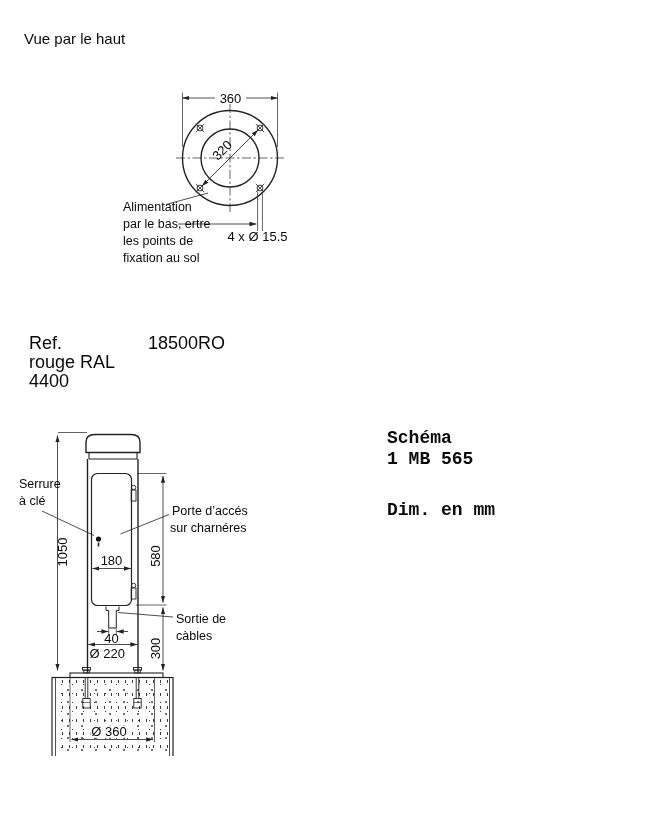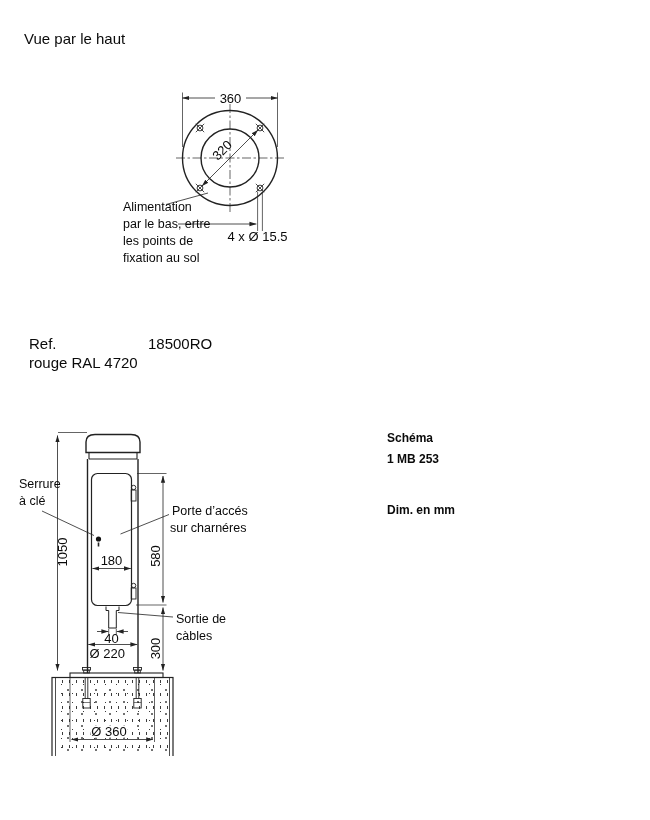--- a/index.html
+++ b/index.html
@@ -1,22 +1,22 @@
 <!DOCTYPE html>
 <html style="--line: #222222; --text: #0a0a0a; --bg: #ffffff;"><head>
 <meta charset="utf-8">
 <style>
   :root{ --line:#222222; --text:#0a0a0a; --bg:#ffffff; }
   html,body{margin:0;padding:0;background:#fff;}
   .page{position:relative;width:650px;height:756px;background:var(--bg);
         font-family:"Liberation Sans",sans-serif;color:var(--text);overflow:hidden;}
   .abs{position:absolute;}
   .t15{font-size:15px;line-height:19px;}
-  .info-grid{display:grid;grid-template-columns:119px auto;font-size:15px;line-height:19px;}
-  .schema-block{font-weight:bold;font-size:12px;line-height:20.5px;}
+  .info-grid{display:grid;grid-template-columns:119px auto;font-size:18px;line-height:19px;}
+  .schema-block{font-weight:bold;font-size:18px;line-height:20.5px;font-family:Liberation Mono, monospace;}
   svg{position:absolute;overflow:visible;}
   svg .ln{stroke:var(--line);fill:none;}
   svg text{fill:var(--text);font-family:"Liberation Sans",sans-serif;stroke:none;}
   .lbl{font-size:12.5px;}
   .dim{font-size:13px;}
   .halo{stroke:#ffffff;stroke-width:3.5px;paint-order:stroke;}
   .concrete-texture{position:absolute;
     background-image:
       radial-gradient(#3c3c3c 0.8px, transparent 1px),
       radial-gradient(#3c3c3c 0.7px, transparent 0.95px),
@@ -95,26 +95,26 @@
       <text class="lbl" x="123" y="210.5">Alimentation</text>
       <text class="lbl" x="123" y="227.5">par le bas, ertre</text>
       <text class="lbl" x="123" y="244.5">les points de</text>
       <text class="lbl" x="123" y="261.5">fixation au sol</text>
     </g>
   </svg>
 
   <div class="abs info-grid" style="left:29px;top:334px;">
     <div>Ref.</div>
     <div>18500RO</div>
-    <div>rouge RAL 4720</div>
+    <div>rouge RAL 4400</div>
   </div>
 
   <div class="abs schema-block" style="left:387px;top:428px;">
     <div>Schéma</div>
-    <div>1 MB 253</div>
+    <div>1 MB 565</div>
   </div>
   <div class="abs schema-block" style="left:387px;top:500px;text-align:right;">Dim. en mm</div>
 
   <div class="concrete-texture" style="left:56px;top:680px;width:113px;height:92px;"></div>
 
   <svg style="left:12px;top:425px;" width="250" height="375" viewBox="12 425 250 375">
 
     <g>
       <path class="ln" d="M86,452.5 V442 Q86,434.5 95,434.5 H131 Q140,434.5 140,442 V452.5 Z" stroke-width="1.4"></path>
       <line class="ln" x1="89" y1="452.5" x2="89" y2="459" stroke-width="1.1"></line>

